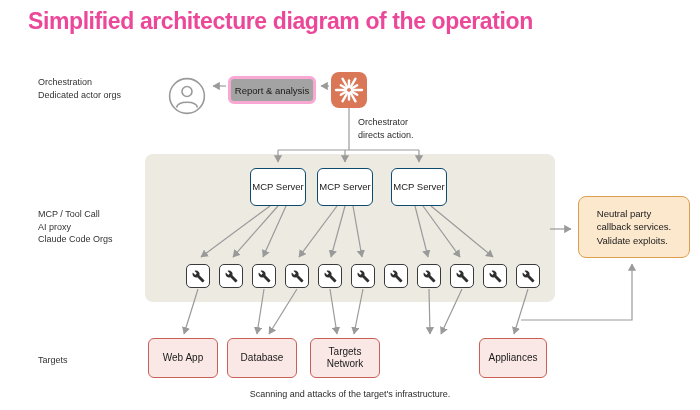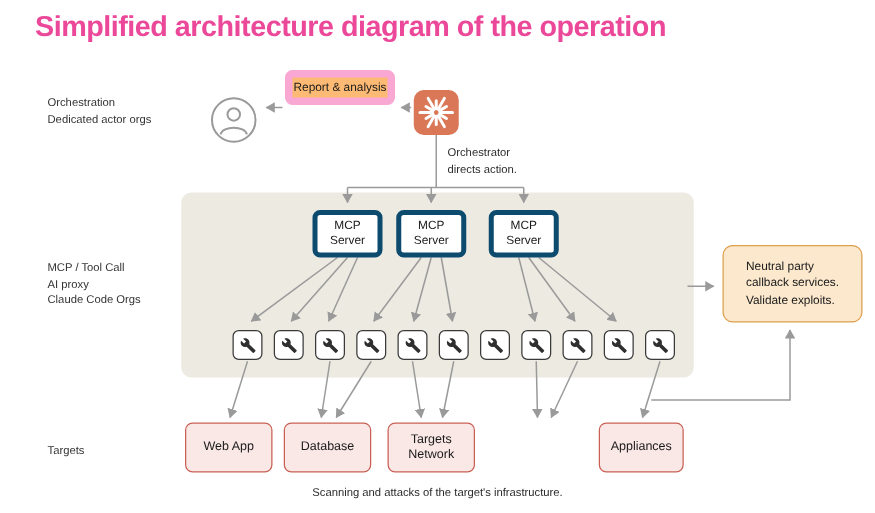--- a/index.html
+++ b/index.html
@@ -6,25 +6,25 @@
     --accent:#D97757; --container-bg:#ECEAE1; --target-fill:#FAE8E6; --target-border:#C96055;
     --callback-fill:#FBE8CD; --callback-border:#DD9F4D; --arrow:#9A9A9A; --ink:#1A1A1A;
   }
   *{box-sizing:border-box;margin:0;padding:0}
   body{background:#fff;font-family:"Liberation Sans",sans-serif;color:var(--ink)}
   .stage{position:relative;width:700px;height:410px;background:#fff;overflow:hidden}
   .title{position:absolute;left:28px;top:8px;font-size:23px;font-weight:700;letter-spacing:-0.4px;color:#ec4899}
   .side-label{position:absolute;left:38px;font-size:9px;line-height:1.4;color:#333;white-space:pre-line}
   .connectors{position:absolute;left:0;top:0;width:700px;height:410px;pointer-events:none}
   .person{position:absolute;left:168px;top:77px;width:38px;height:38px}
-  .report-box{position:absolute;left:228px;top:56px;width:88px;height:28px;background:#fdba74;border:6px solid #f9a8d4;border-radius:6px;display:flex;align-items:center;justify-content:center;font-size:9.5px}
+  .report-box{position:absolute;left:228px;top:76px;width:88px;height:28px;background:#a3a3a3;border:3px solid #f9a8d4;border-radius:6px;display:flex;align-items:center;justify-content:center;font-size:9.5px}
   .claude{position:absolute;left:331px;top:72px;width:36px;height:36px;background:var(--accent);border-radius:8px;display:flex;align-items:center;justify-content:center}
   .orch-note{position:absolute;left:358px;top:116px;font-size:9px;line-height:1.4;color:#2c2c2c;white-space:pre-line}
   .gray-panel{position:absolute;left:145px;top:154px;width:410px;height:148px;background:var(--container-bg);border-radius:8px}
-  .mcp-box{position:absolute;top:168px;width:56px;height:38px;background:#fff;border:4px solid #0c4a6e;border-radius:6px;display:flex;align-items:center;justify-content:center;text-align:center;font-size:9.5px;line-height:1.25}
+  .mcp-box{position:absolute;top:168px;width:56px;height:38px;background:#fff;border:1px solid #0c4a6e;border-radius:6px;display:flex;align-items:center;justify-content:center;text-align:center;font-size:9.5px;line-height:1.25}
   .tool-row{position:absolute;left:186px;top:264px;display:flex;gap:9px}
   .tool-box{width:24px;height:24px;background:#fff;border:1.2px solid #3a3a3a;border-radius:5px;display:flex;align-items:center;justify-content:center;flex:none}
   .target{position:absolute;top:338px;height:40px;background:var(--target-fill);border:1.2px solid var(--target-border);border-radius:6px;display:flex;align-items:center;justify-content:center;text-align:center;font-size:10px;line-height:1.25;padding:2px}
   .callback-box{position:absolute;left:578px;top:196px;width:112px;height:62px;background:var(--callback-fill);border:1.3px solid var(--callback-border);border-radius:8px;display:flex;align-items:center;justify-content:center;font-size:9.5px;line-height:1.4;white-space:pre-line}
   .caption{position:absolute;left:150px;top:389px;width:400px;text-align:center;font-size:9px;color:#2a2a2a}
 </style>
 </head>
 <body>
 
 <div class="stage">

